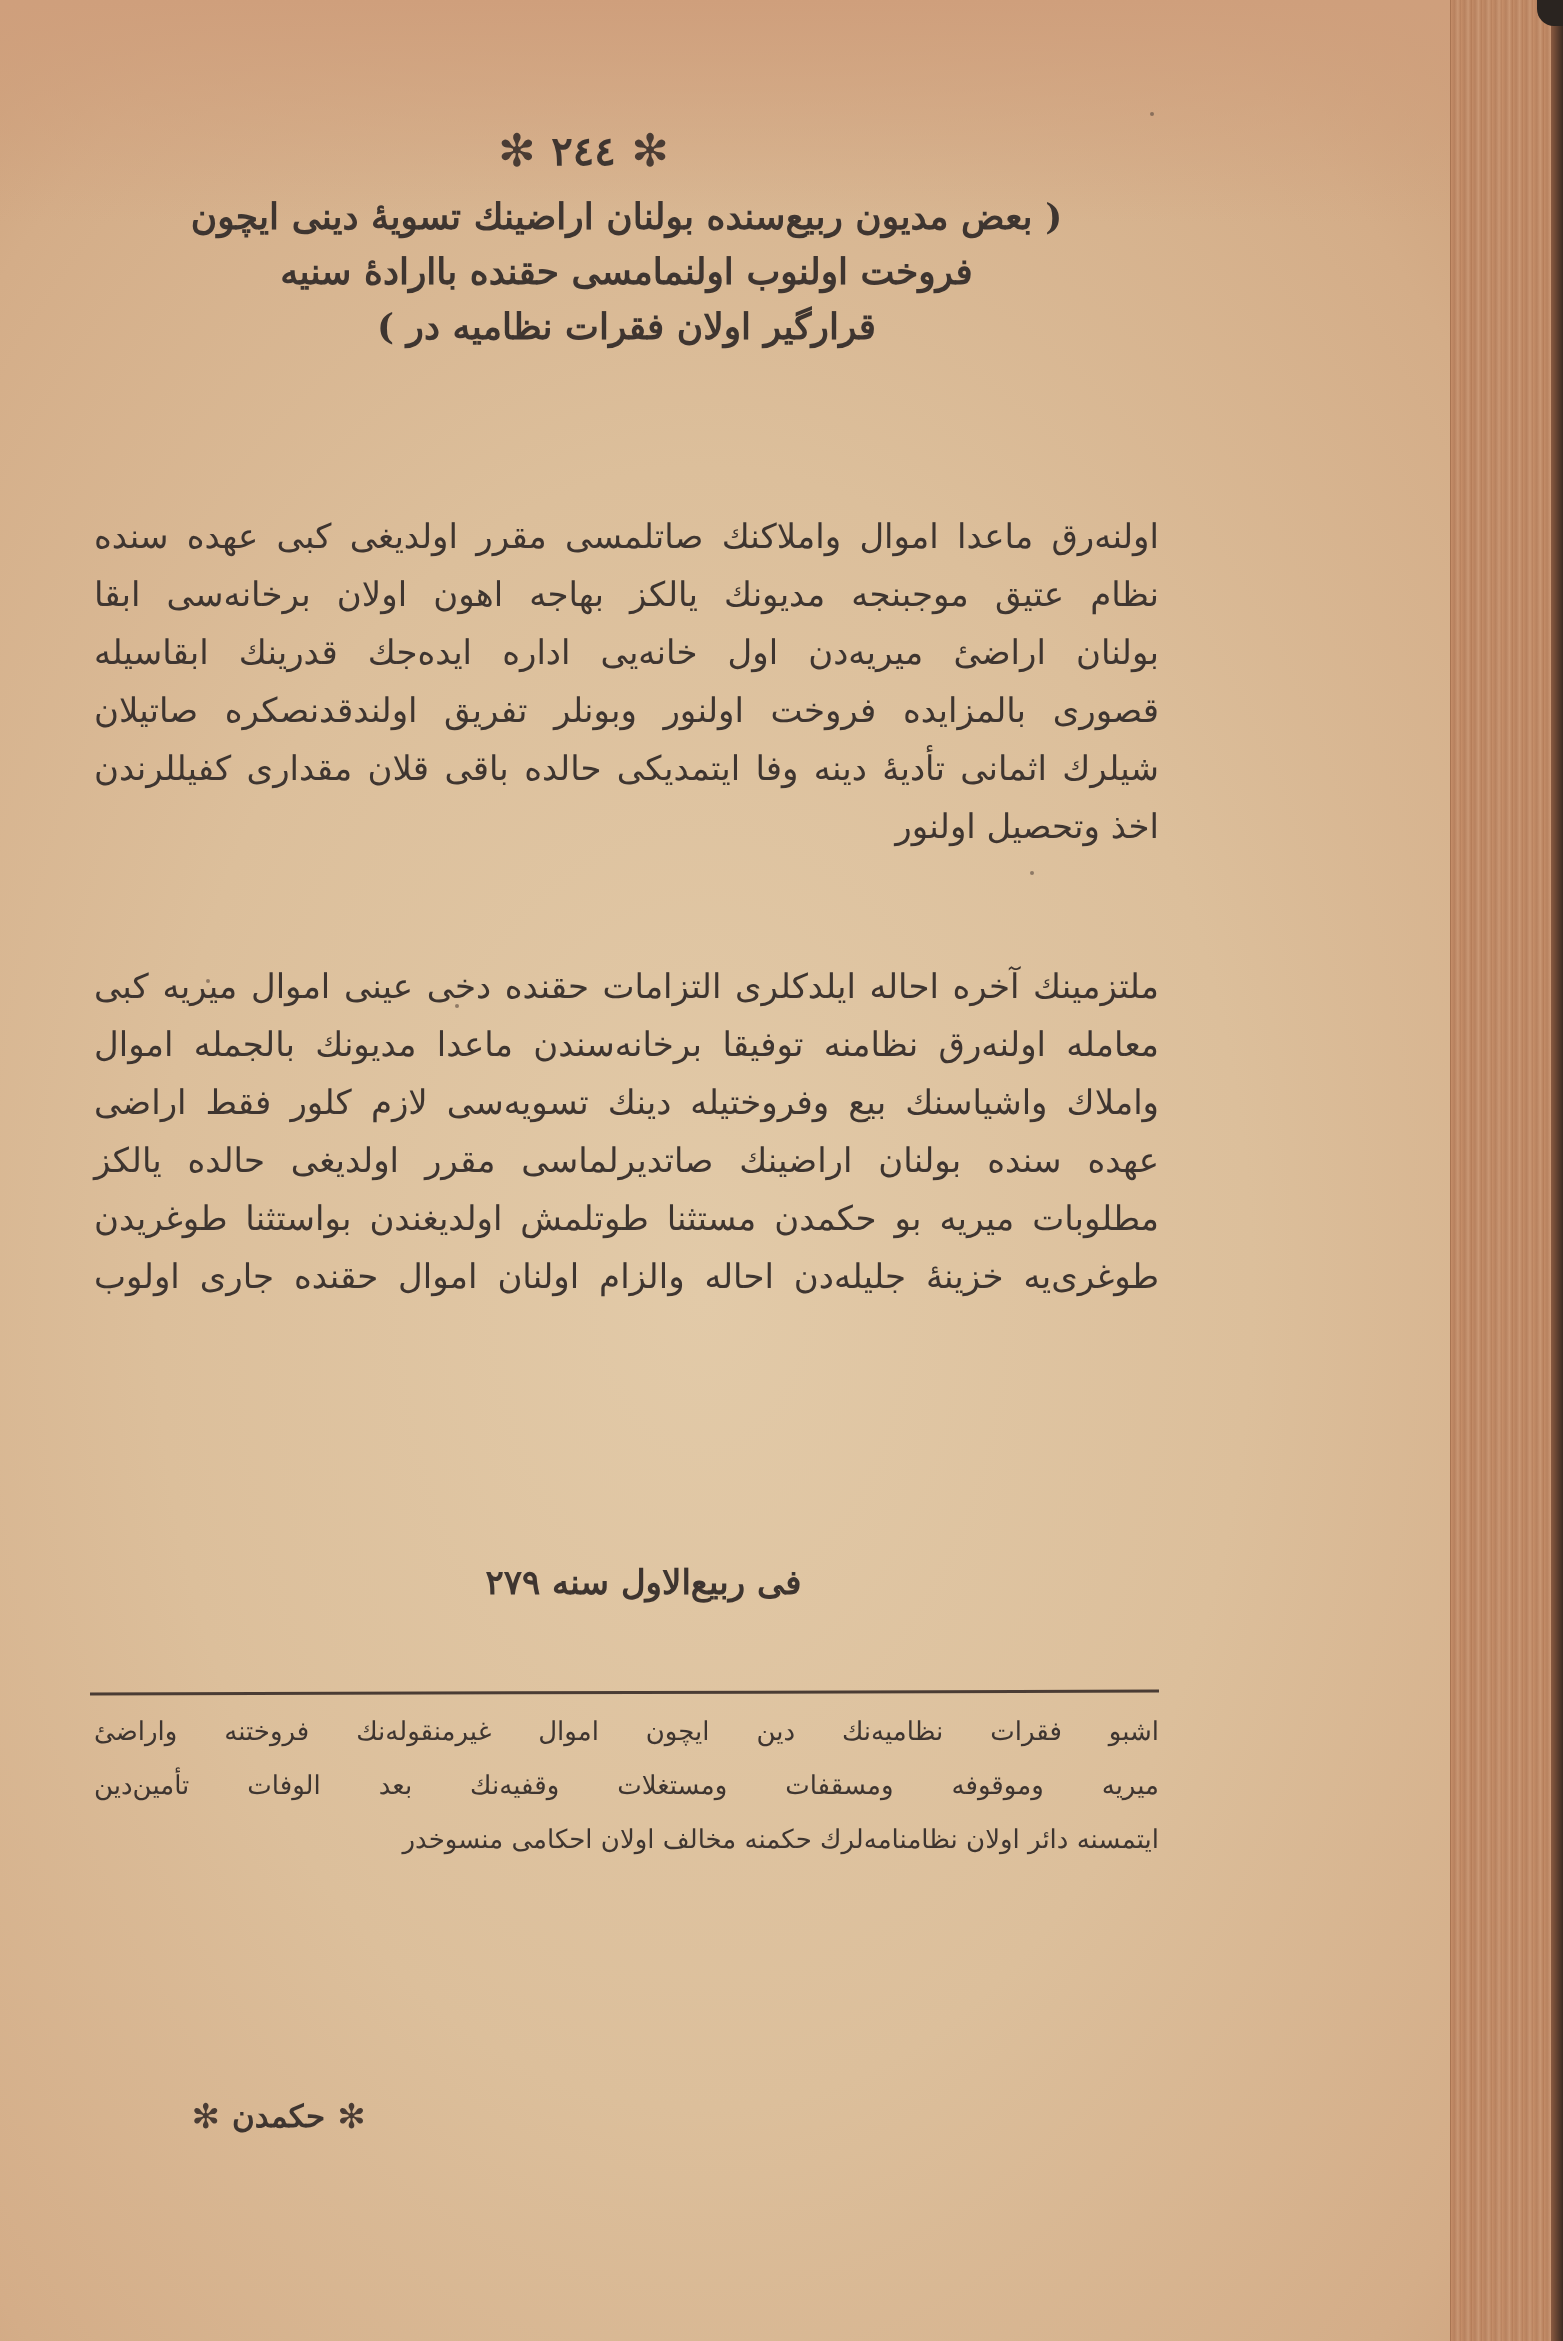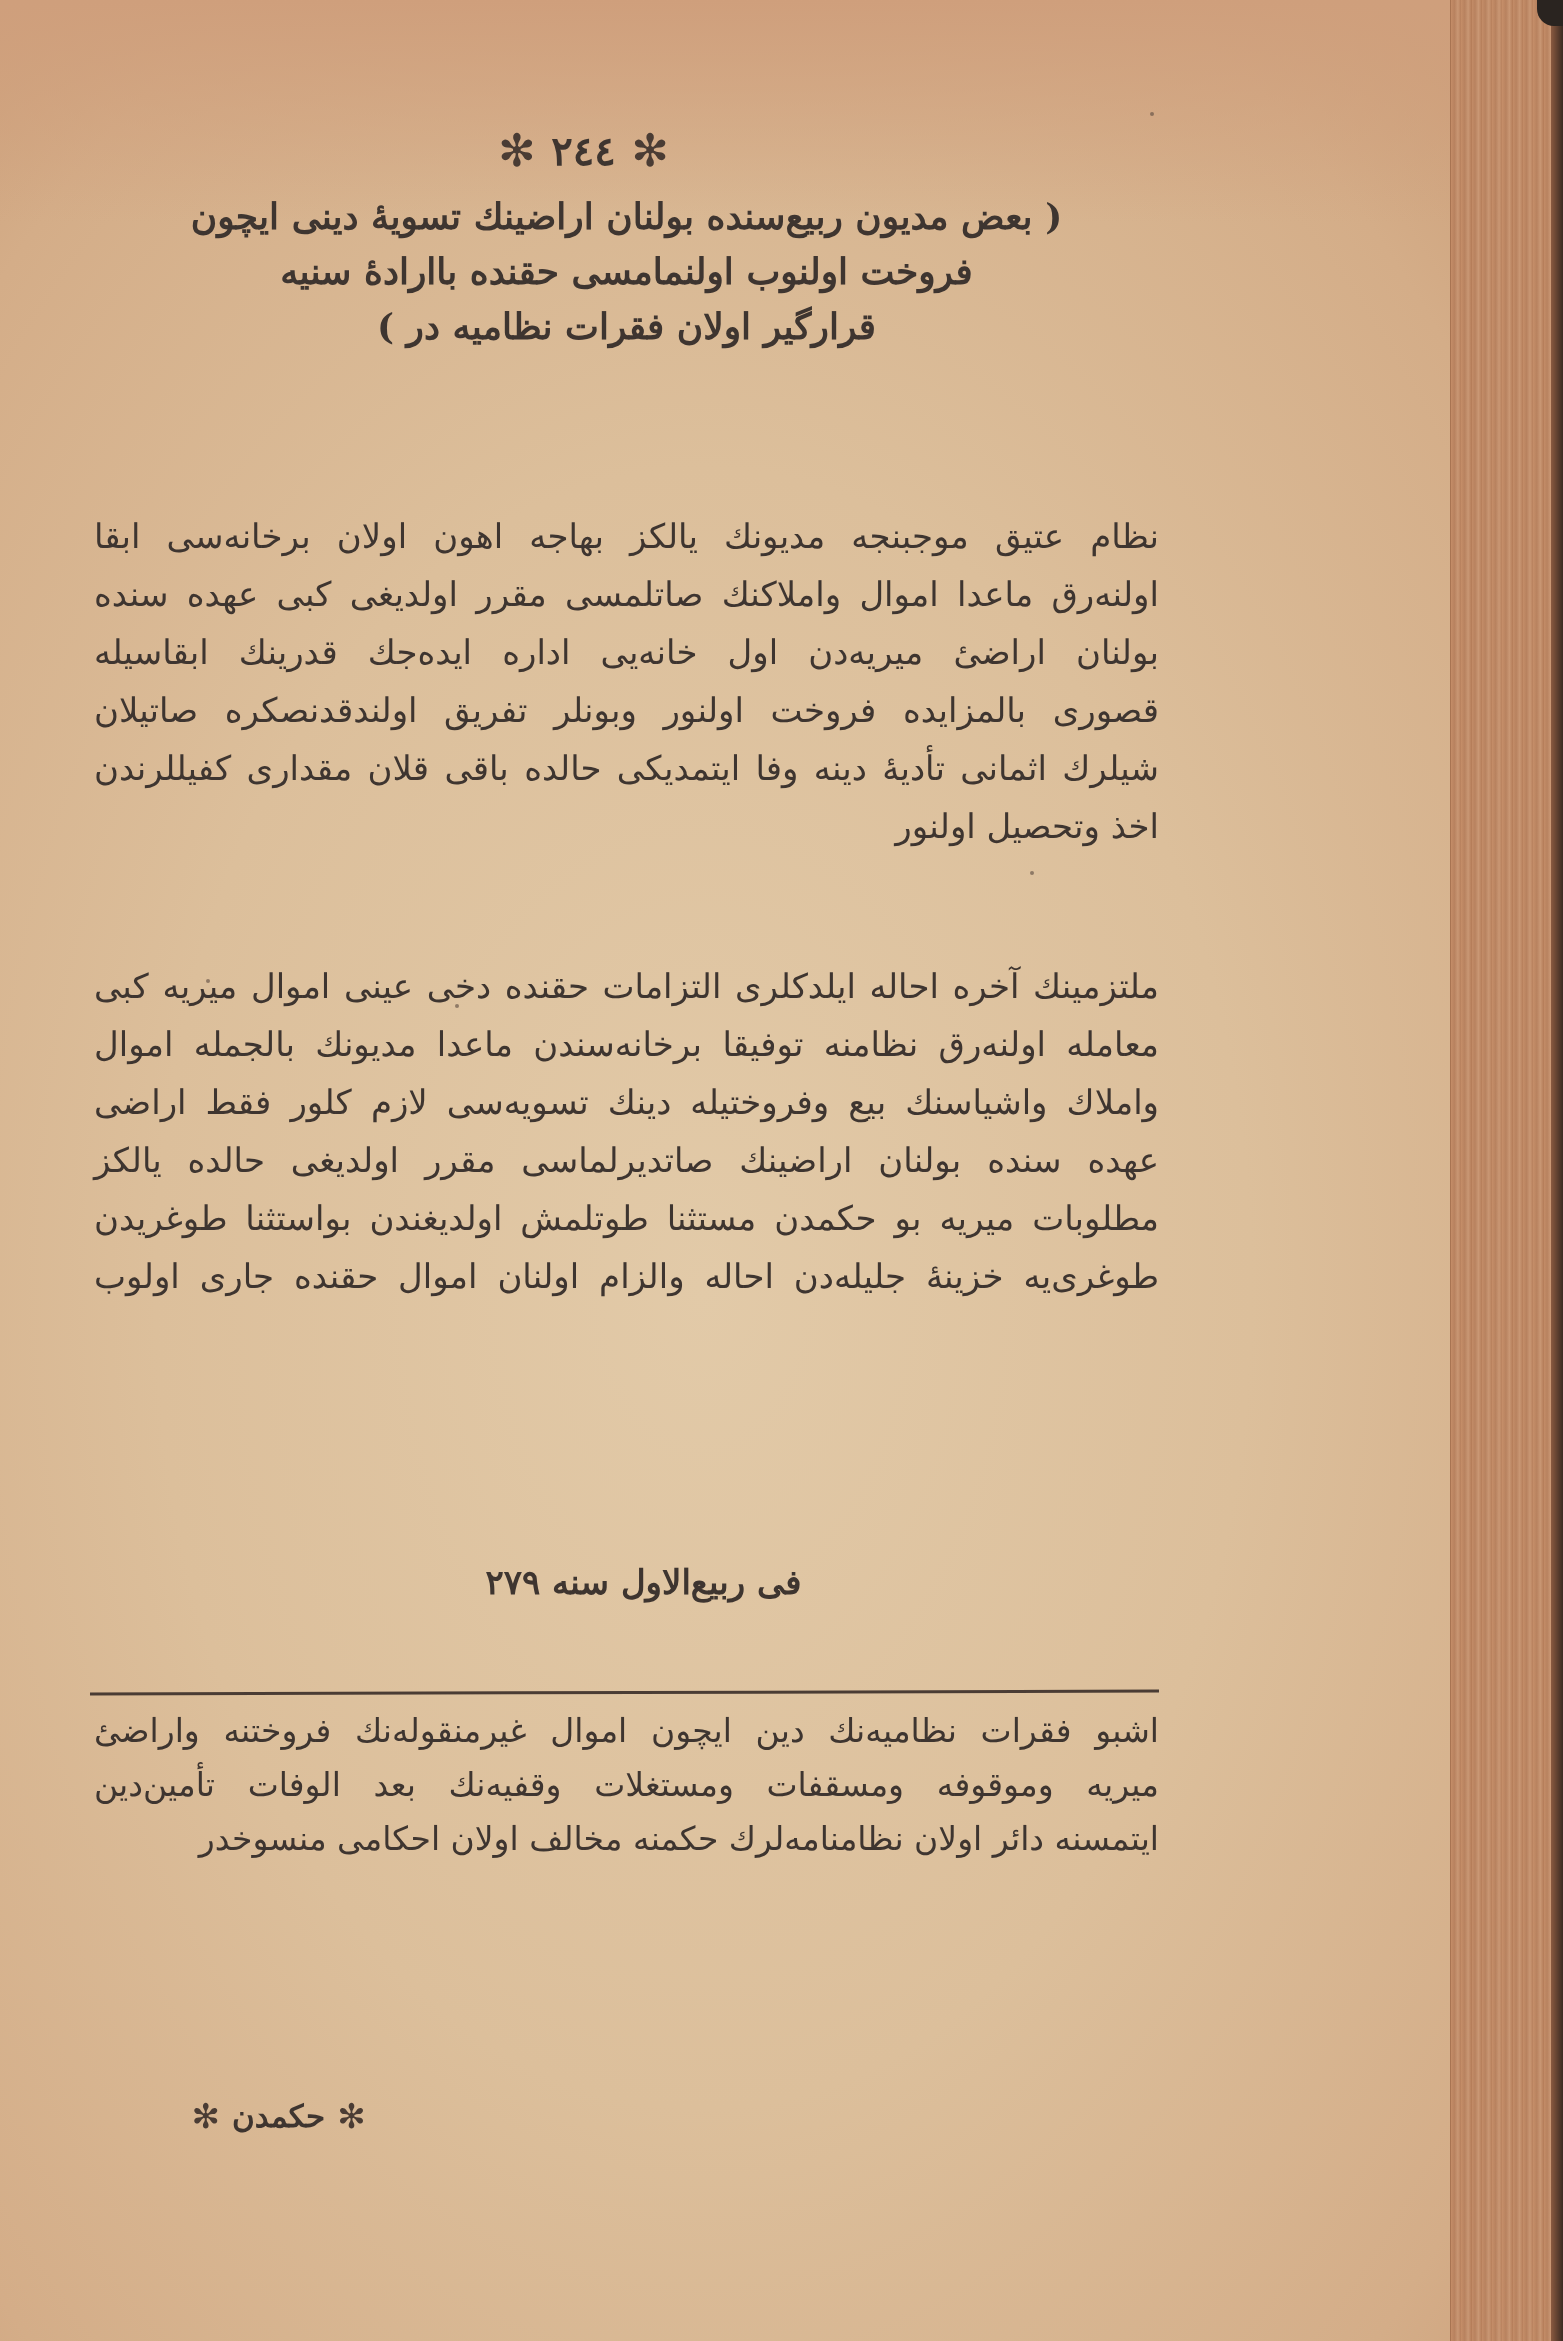--- a/index.html
+++ b/index.html
@@ -56,21 +56,21 @@
   .para-1 { top: 507px; }
   .para-2 { top: 957px; }
   .date-line {
     position: absolute; left: 343px; top: 1562px; width: 601px; text-align: center;
     direction: rtl; font-family: "DejaVu Serif", serif; font-size: 34px; font-weight: bold;
   }
   .rule {
     position: absolute; left: 90px; top: 1691px; width: 1069px; height: 3.4px;
     background: #4a3c34; transform: rotate(-0.15deg);
   }
-  .footnote { left: 94px; top: 1704px; width: 1065px; font-size: 33px; line-height: 54px; }
+  .footnote { left: 94px; top: 1704px; width: 1065px; font-size: 26px; line-height: 54px; }
   .catchword {
     position: absolute; left: 167px; top: 2086px; width: 223px; height: 60px;
     display: flex; align-items: center; justify-content: center; gap: 12px; direction: rtl;
   }
   .catchword-text { font-family: "DejaVu Serif", serif; font-size: 31px; font-weight: bold; }
   .catchword .ornament { font-size: 34px; }
   .specks span { position: absolute; width: 4.3px; height: 4.3px; border-radius: 50%; background: #5a4a40; opacity: .6; }
 </style>
 </head>
 <body>
@@ -86,22 +86,22 @@
     <span class="ornament">✻</span>
   </div>
 
   <div class="text-block title-block">
     <span class="title-line">( بعض مديون ربیع‌سنده بولنان اراضینك تسویهٔ دینی ایچون</span>
     <span class="title-line">فروخت اولنوب اولنمامسی حقنده باارادهٔ سنیه</span>
     <span class="title-line">قرارگیر اولان فقرات نظامیه در )</span>
   </div>
 
   <div class="text-block para para-1">
+    <span class="para-line">اولنه‌رق ماعدا اموال واملاکنك صاتلمسی مقرر اولدیغی کبی عهده سنده</span>
     <span class="para-line">نظام عتیق موجبنجه مدیونك یالکز بهاجه اهون اولان برخانه‌سی ابقا</span>
-    <span class="para-line">اولنه‌رق ماعدا اموال واملاکنك صاتلمسی مقرر اولدیغی کبی عهده سنده</span>
     <span class="para-line">بولنان اراضیٔ میریه‌دن اول خانه‌یی اداره ایده‌جك قدرینك ابقاسیله</span>
     <span class="para-line">قصوری بالمزایده فروخت اولنور وبونلر تفریق اولندقدنصکره صاتیلان</span>
     <span class="para-line">شیلرك اثمانی تأدیهٔ دینه وفا ایتمدیکی حالده باقی قلان مقداری کفیللرندن</span>
     <span class="para-line last">اخذ وتحصیل اولنور</span>
   </div>
 
   <div class="text-block para para-2">
     <span class="para-line">ملتزمینك آخره احاله ایلدکلری التزامات حقنده دخی عینی اموال میریه کبی</span>
     <span class="para-line">معامله اولنه‌رق نظامنه توفیقا برخانه‌سندن ماعدا مدیونك بالجمله اموال</span>
     <span class="para-line">واملاك واشیاسنك بیع وفروختیله دینك تسویه‌سی لازم کلور فقط اراضی</span>

